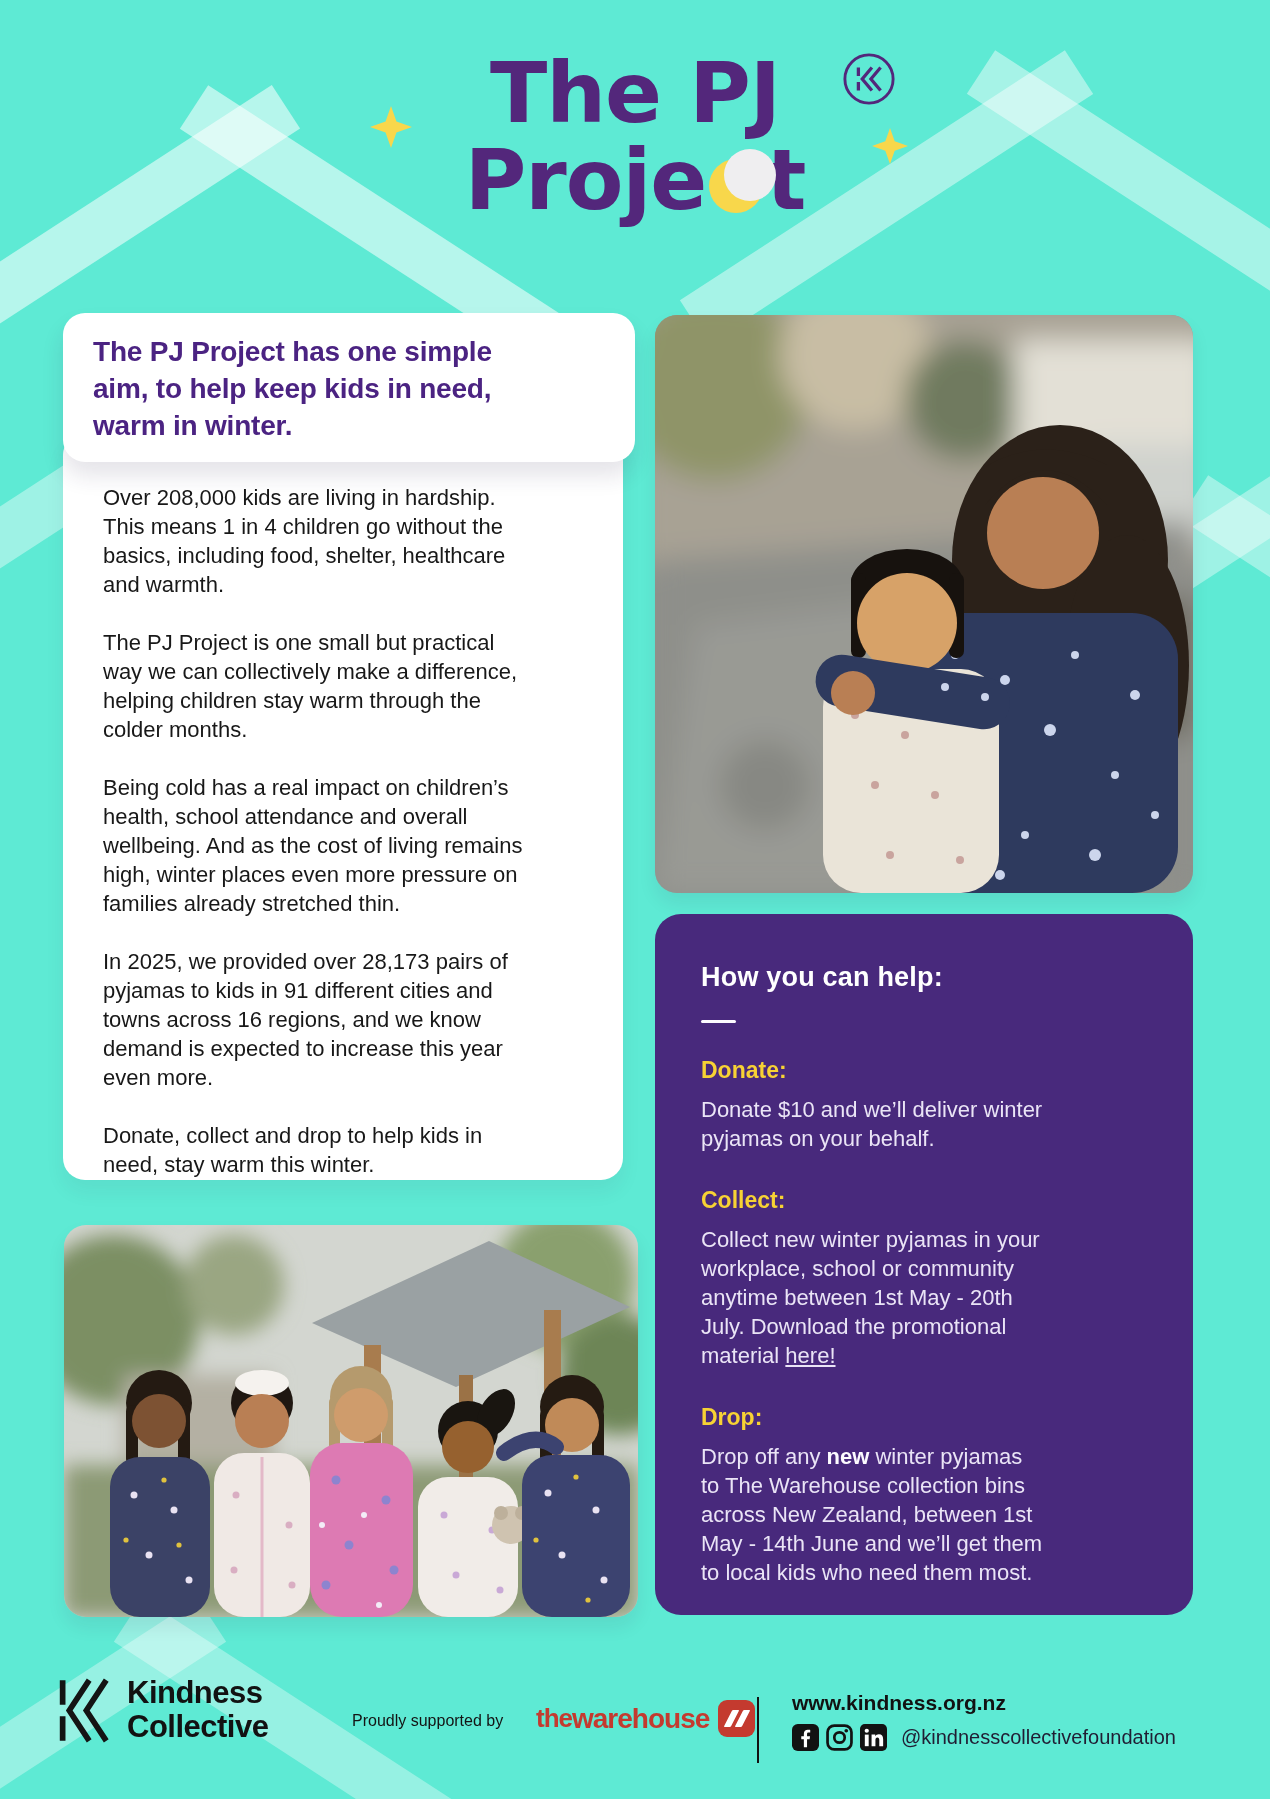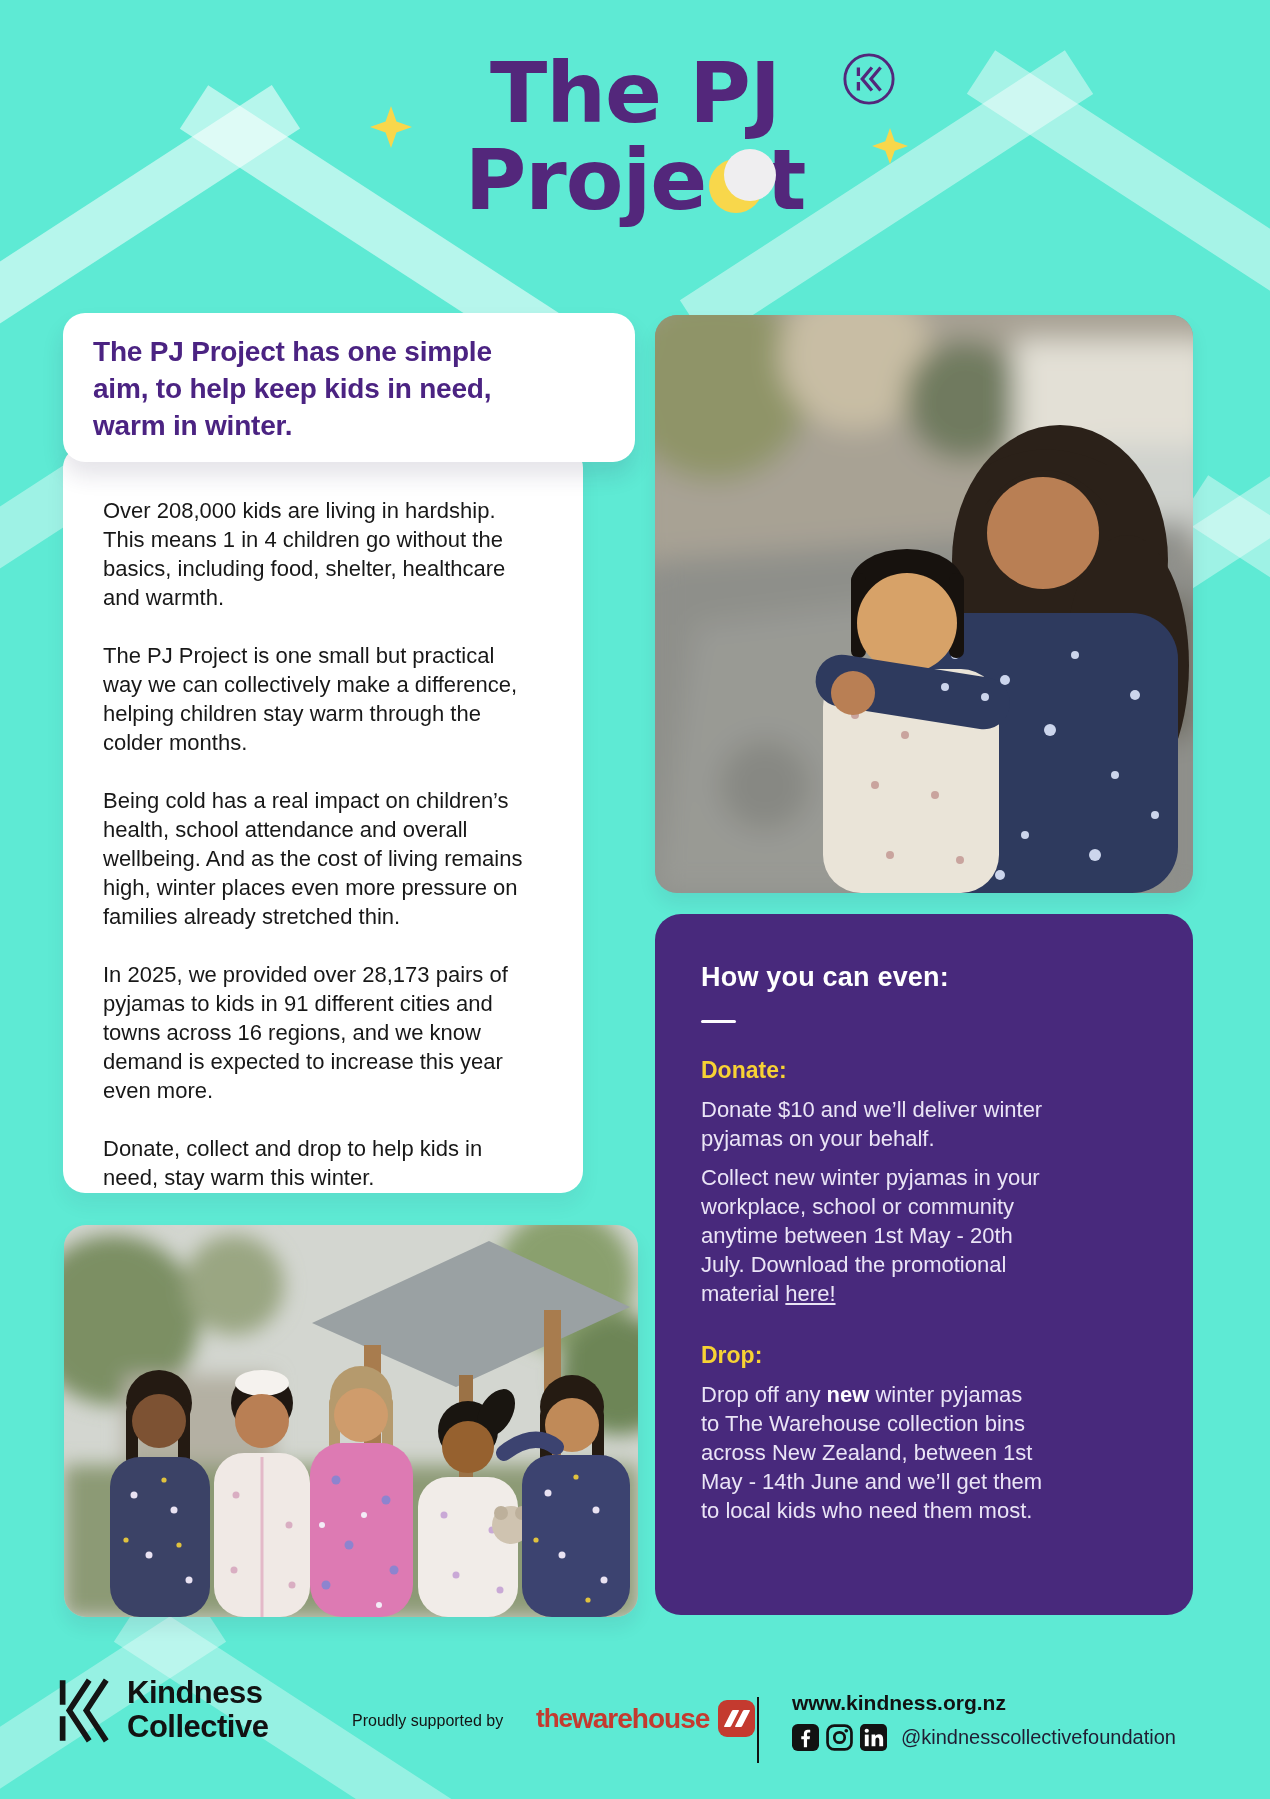--- a/index.html
+++ b/index.html
@@ -34,21 +34,21 @@
   .intro-card{
     position:absolute;left:63px;top:313px;width:572px;height:149px;
     background:#fff;border-radius:22px;padding:20px 30px;
     box-shadow:0 14px 22px rgba(45,30,70,.12);z-index:3;
   }
   .intro-card h1{
     margin:0;font-size:28px;line-height:37px;font-weight:bold;color:#4b2382;
     white-space:pre-line;letter-spacing:-.2px;
   }
   .about-card{
-    position:absolute;left:63px;top:446px;width:520px;height:747px;
+    position:absolute;left:63px;top:433px;width:560px;height:747px;
     background:#fff;border-radius:22px;padding:50px 26px 0 40px;
     box-shadow:0 12px 20px rgba(45,30,70,.06);z-index:2;
   }
   .about-card p{margin:0 0 29px;font-size:22px;line-height:29px;white-space:pre-line;color:#181818;}
   
   .photo{position:absolute;border-radius:22px;overflow:hidden;box-shadow:0 10px 18px rgba(45,30,70,.08);}
   .photo svg{display:block;width:100%;height:100%;}
   .photo-top{left:655px;top:315px;width:538px;height:578px;}
   .photo-bottom{left:64px;top:1225px;width:574px;height:392px;}
   
@@ -211,25 +211,26 @@
       </g>
 
       <rect x="165" y="336" width="196" height="52" rx="26" fill="#2e3a5e" transform="rotate(9 165 336)"></rect>
       <circle cx="198" cy="378" r="22" fill="#b97f54"></circle>
       <circle cx="290" cy="372" r="4" fill="#ccd5ec"></circle>
         <circle cx="330" cy="382" r="4" fill="#ccd5ec"></circle>
     </svg>
   </div>
 
   <aside class="help-card">
-    <h2>How you can even:</h2>
+    <h2>How you can help:</h2>
     <div class="dash"></div>
     <h3>Donate:</h3>
     <p>Donate $10 and we’ll deliver winter
 pyjamas on your behalf.</p>
+    <h3>Collect:</h3>
     <p><span>Collect new winter pyjamas in your
 workplace, school or community
 anytime between 1st May - 20th
 July. Download the promotional
 material </span><a>here!</a></p>
     <h3>Drop:</h3>
     <p><span>Drop off any </span><b>new</b><span> winter pyjamas
 to The Warehouse collection bins
 across New Zealand, between 1st
 May - 14th June and we’ll get them

